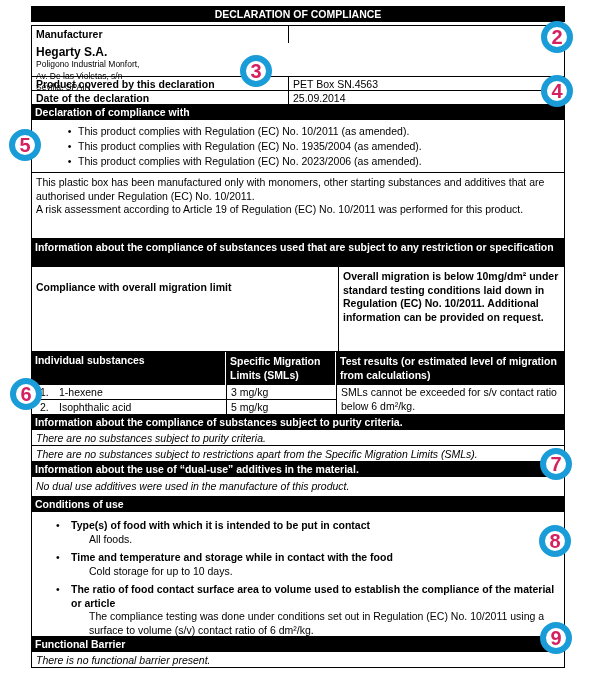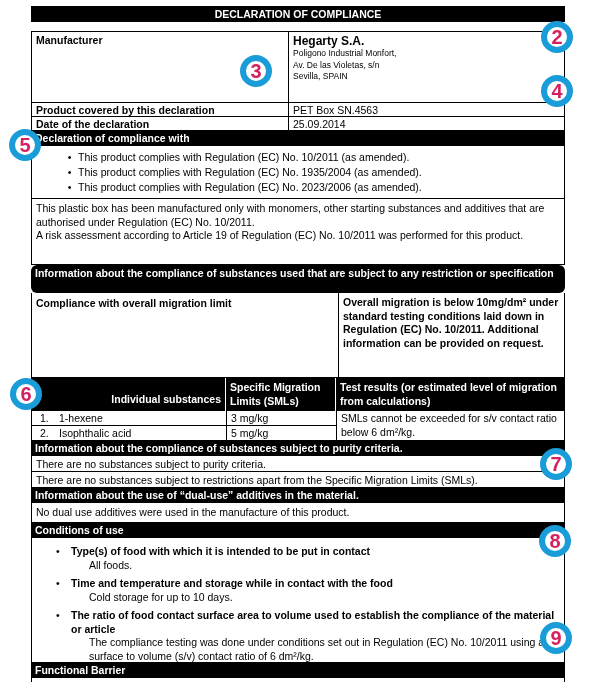--- a/index.html
+++ b/index.html
@@ -27,37 +27,37 @@
     background: #000;
     color: #fff;
     font-weight: bold;
     padding: 2px 4px;
     line-height: 13px;
   }
   .title-bar {
     text-align: center;
     height: 16px;
     padding-top: 2px;
-    margin-bottom: 9px;
+    margin-bottom: 3px;
   }
   .cellrow {
     border: 1px solid #000;
     border-top: none;
     display: flex;
     background: #fff;
   }
   .cellrow.first { border-top: 1px solid #000; }
   .cl {
     width: 257px;
     border-right: 1px solid #000;
     font-weight: bold;
     padding: 2px 4px;
   }
   .cr { flex: 1; padding: 2px 4px; }
-  .mfr-row { height: 72px; }
+  .mfr-row { height: 52px; flex-direction: column; }
   .small-row { height: 14px; }
   .small-row .cl, .small-row .cr { padding-top: 1px; padding-bottom: 0; }
   .mfr-name { font-weight: bold; font-size: 12px; line-height: 14px; }
   .addr { font-size: 8.5px; line-height: 11.5px; font-weight: normal; }
   .bar1 { height: 15px; padding-top: 1px; }
   .bullets-cell {
     border: 1px solid #000;
     border-top: none;
     height: 53px;
     padding: 4px 4px 0 29px;
@@ -65,33 +65,33 @@
   }
   .blt { display: flex; line-height: 15px; }
   .blt::before { content: "\2022"; width: 17px; flex: 0 0 17px; }
   .paras-cell {
     border: 1px solid #000;
     border-top: none;
     height: 66px;
     padding: 3px 4px;
     line-height: 13.5px;
   }
-  .bar2 { height: 28px; line-height: 13px; border-radius: 6px; }
+  .bar2 { height: 28px; line-height: 13px; }
   .migration-row { height: 85px; }
-  .migration-row .cl { width: 307px; padding-top: 4px; }
+  .migration-row .cl { width: 307px; padding-top: 14px; }
   .migration-row .cr { padding-top: 3px; line-height: 13.5px; font-weight: bold; }
   .subst-header {
     display: flex;
     background: #000;
     color: #fff;
     font-weight: bold;
     height: 33px;
     line-height: 14px;
   }
-  .subst-header .h1 { width: 194px; padding: 14px 4px; text-align: right; }
+  .subst-header .h1 { width: 194px; padding: 1px 4px; }
   .subst-header .h2 { width: 110px; padding: 2px 4px; border-left: 1px solid #fff; }
   .subst-header .h3 { flex: 1; padding: 2px 4px; border-left: 1px solid #fff; }
   .subst-body {
     display: flex;
     border: 1px solid #000;
     border-top: none;
   }
   .col-names { width: 194px; }
   .col-sml { width: 110px; border-left: 1px solid #000; }
   .col-test { flex: 1; border-left: 1px solid #000; padding: 1px 4px; line-height: 13.5px; }
@@ -99,20 +99,21 @@
   .srow + .srow { border-top: 1px solid #000; }
   .srow.named { display: flex; padding-left: 8px; }
   .srow .num { width: 19px; flex: 0 0 19px; }
   .bar-thin { height: 15px; padding-top: 1px; }
   .line-row {
     border: 1px solid #000;
     border-top: none;
     height: 16px;
     padding: 1px 4px 0;
     line-height: 14px;
+    font-style: italic;
   }
   .dual-row { height: 20px; padding-top: 2px; }
   .conditions-cell {
     border: 1px solid #000;
     border-top: none;
     height: 125px;
     padding: 7px 4px 0 24px;
   }
   .cond-item { margin-bottom: 5px; }
   .cond-head { display: flex; font-weight: bold; line-height: 13.5px; }

